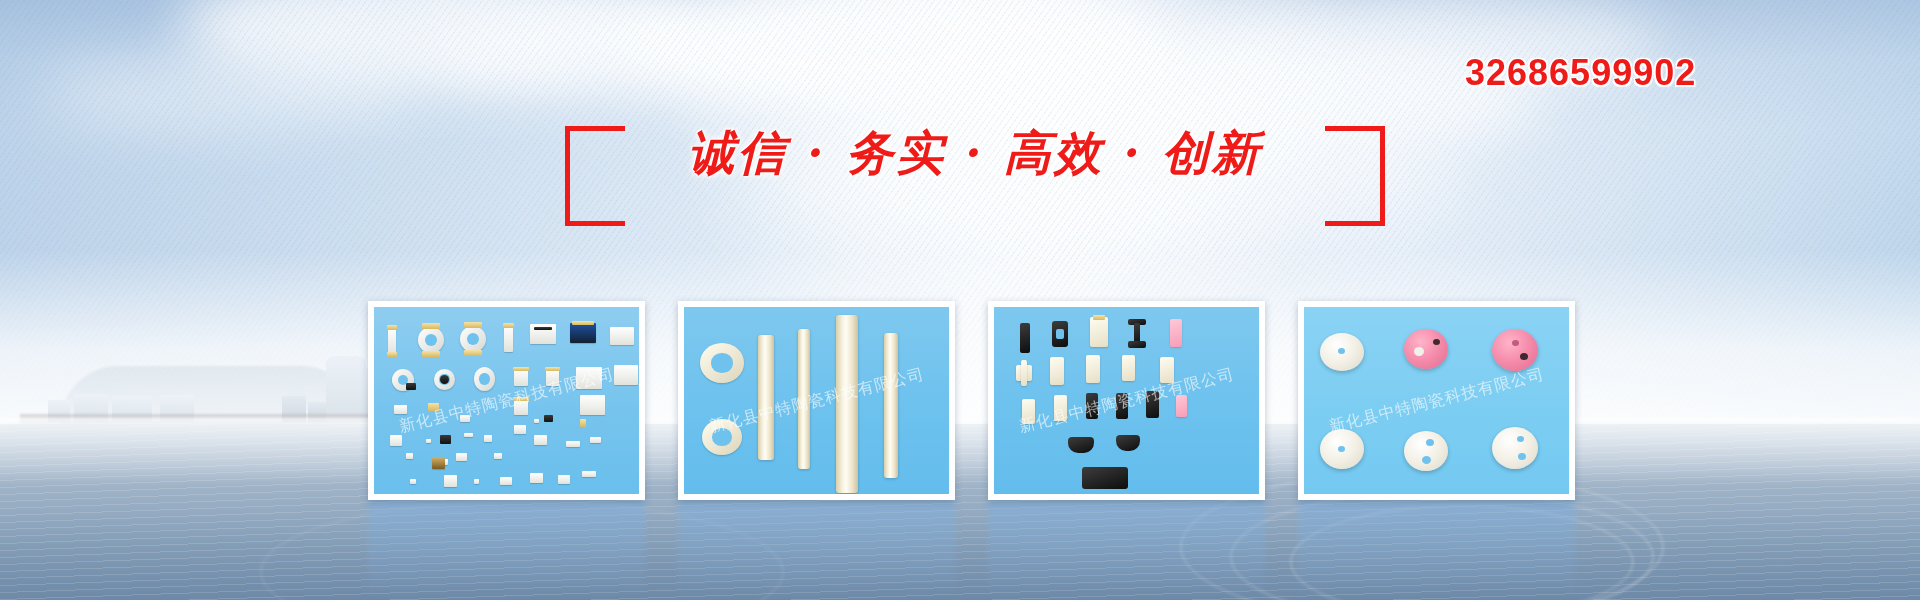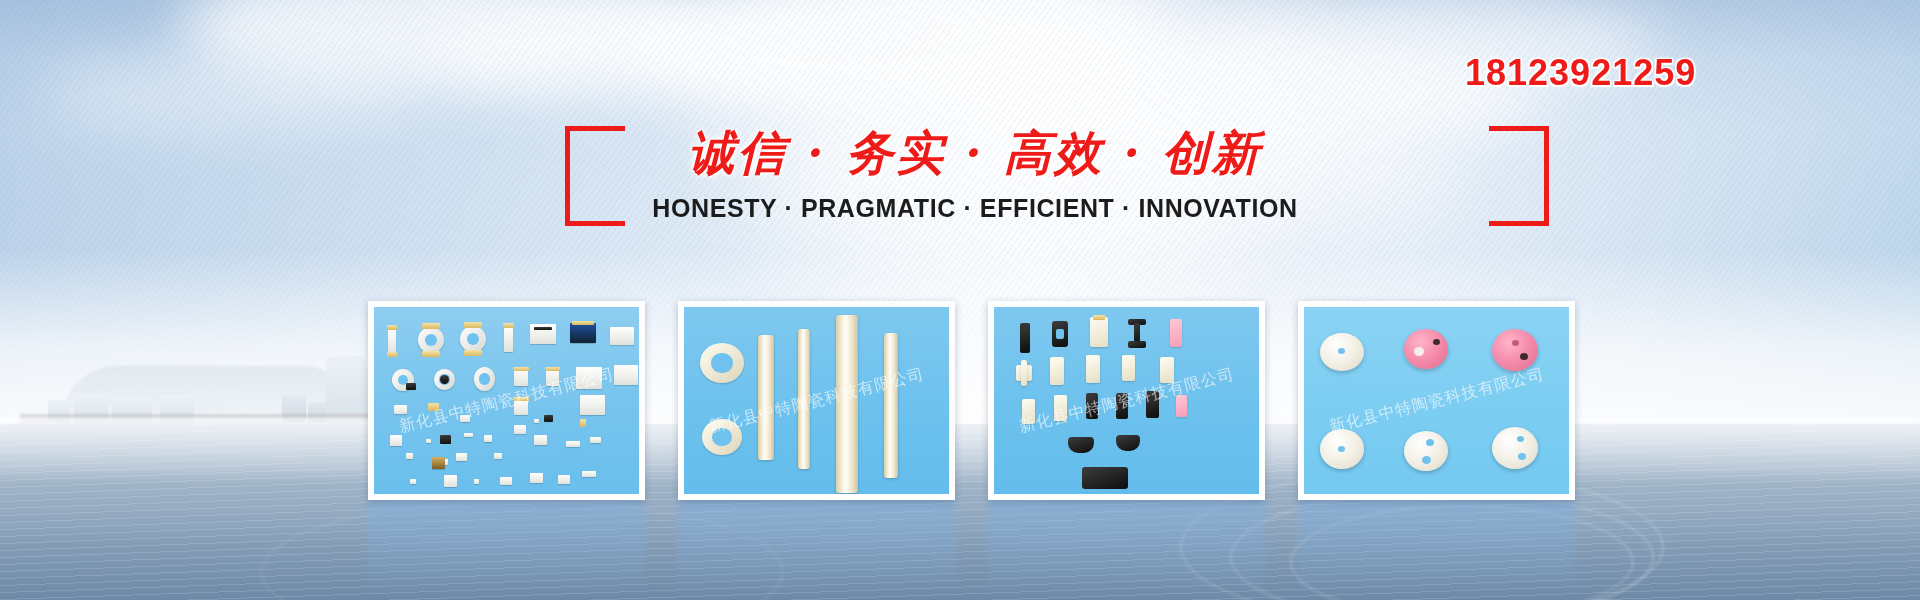--- a/index.html
+++ b/index.html
@@ -82,21 +82,21 @@
     filter:blur(1.4px);
   }
   .refl-wrap{position:absolute;left:0;top:500px;width:1920px;height:100px;overflow:hidden;}
   .refl{
     position:absolute;top:0;width:277px;height:100px;
     background:linear-gradient(180deg,rgba(125,175,225,.50),rgba(125,175,225,0));
     filter:blur(3px);
   }
 
   
-  .slogan{position:absolute;left:565px;top:126px;width:984px;height:110px;}
+  .slogan{position:absolute;left:565px;top:126px;width:820px;height:110px;}
   .br{position:absolute;background:#ee1b18;}
   .br-l-top   {left:0px;  top:0px;  width:60px; height:5px;}
   .br-l-side  {left:0px;  top:0px;  width:5px;  height:100px;}
   .br-l-bot   {left:0px;  top:95px; width:60px; height:5px;}
   .br-r-top   {right:0px; top:0px;  width:60px; height:5px;}
   .br-r-side  {right:0px; top:0px;  width:5px;  height:100px;}
   .br-r-bot   {right:0px; top:95px; width:60px; height:5px;}
 
   .slogan-cn{
     position:absolute;left:0;top:-4px;width:820px;text-align:center;
@@ -226,26 +226,25 @@
   </div>
 
   <div class="slogan">
     <div class="br br-l-top"></div>
     <div class="br br-l-side"></div>
     <div class="br br-l-bot"></div>
     <div class="br br-r-top"></div>
     <div class="br br-r-side"></div>
     <div class="br br-r-bot"></div>
     <div class="slogan-cn">诚信 · 务实 · 高效 · 创新</div>
-    <div class="slogan-en">HONESTY · PRAGMATIC · EFFICIENT · INNOVATION</div>
   </div>
 
   <div class="contact">
     <div class="contact-inner">
-      <div class="contact-phone">18123921259</div>
+      <div class="contact-phone">32686599902</div>
     </div>
   </div>
 
   <div class="panels">
 
     <div class="panel p1">
       <div class="panel-img">
         <div class="pt chip" style="left:14px;top:20px;width:8px;height:28px;"></div>
         <div class="pt chip-g" style="left:13px;top:18px;width:10px;height:5px;"></div>
         <div class="pt chip-g" style="left:13px;top:45px;width:10px;height:5px;"></div>

